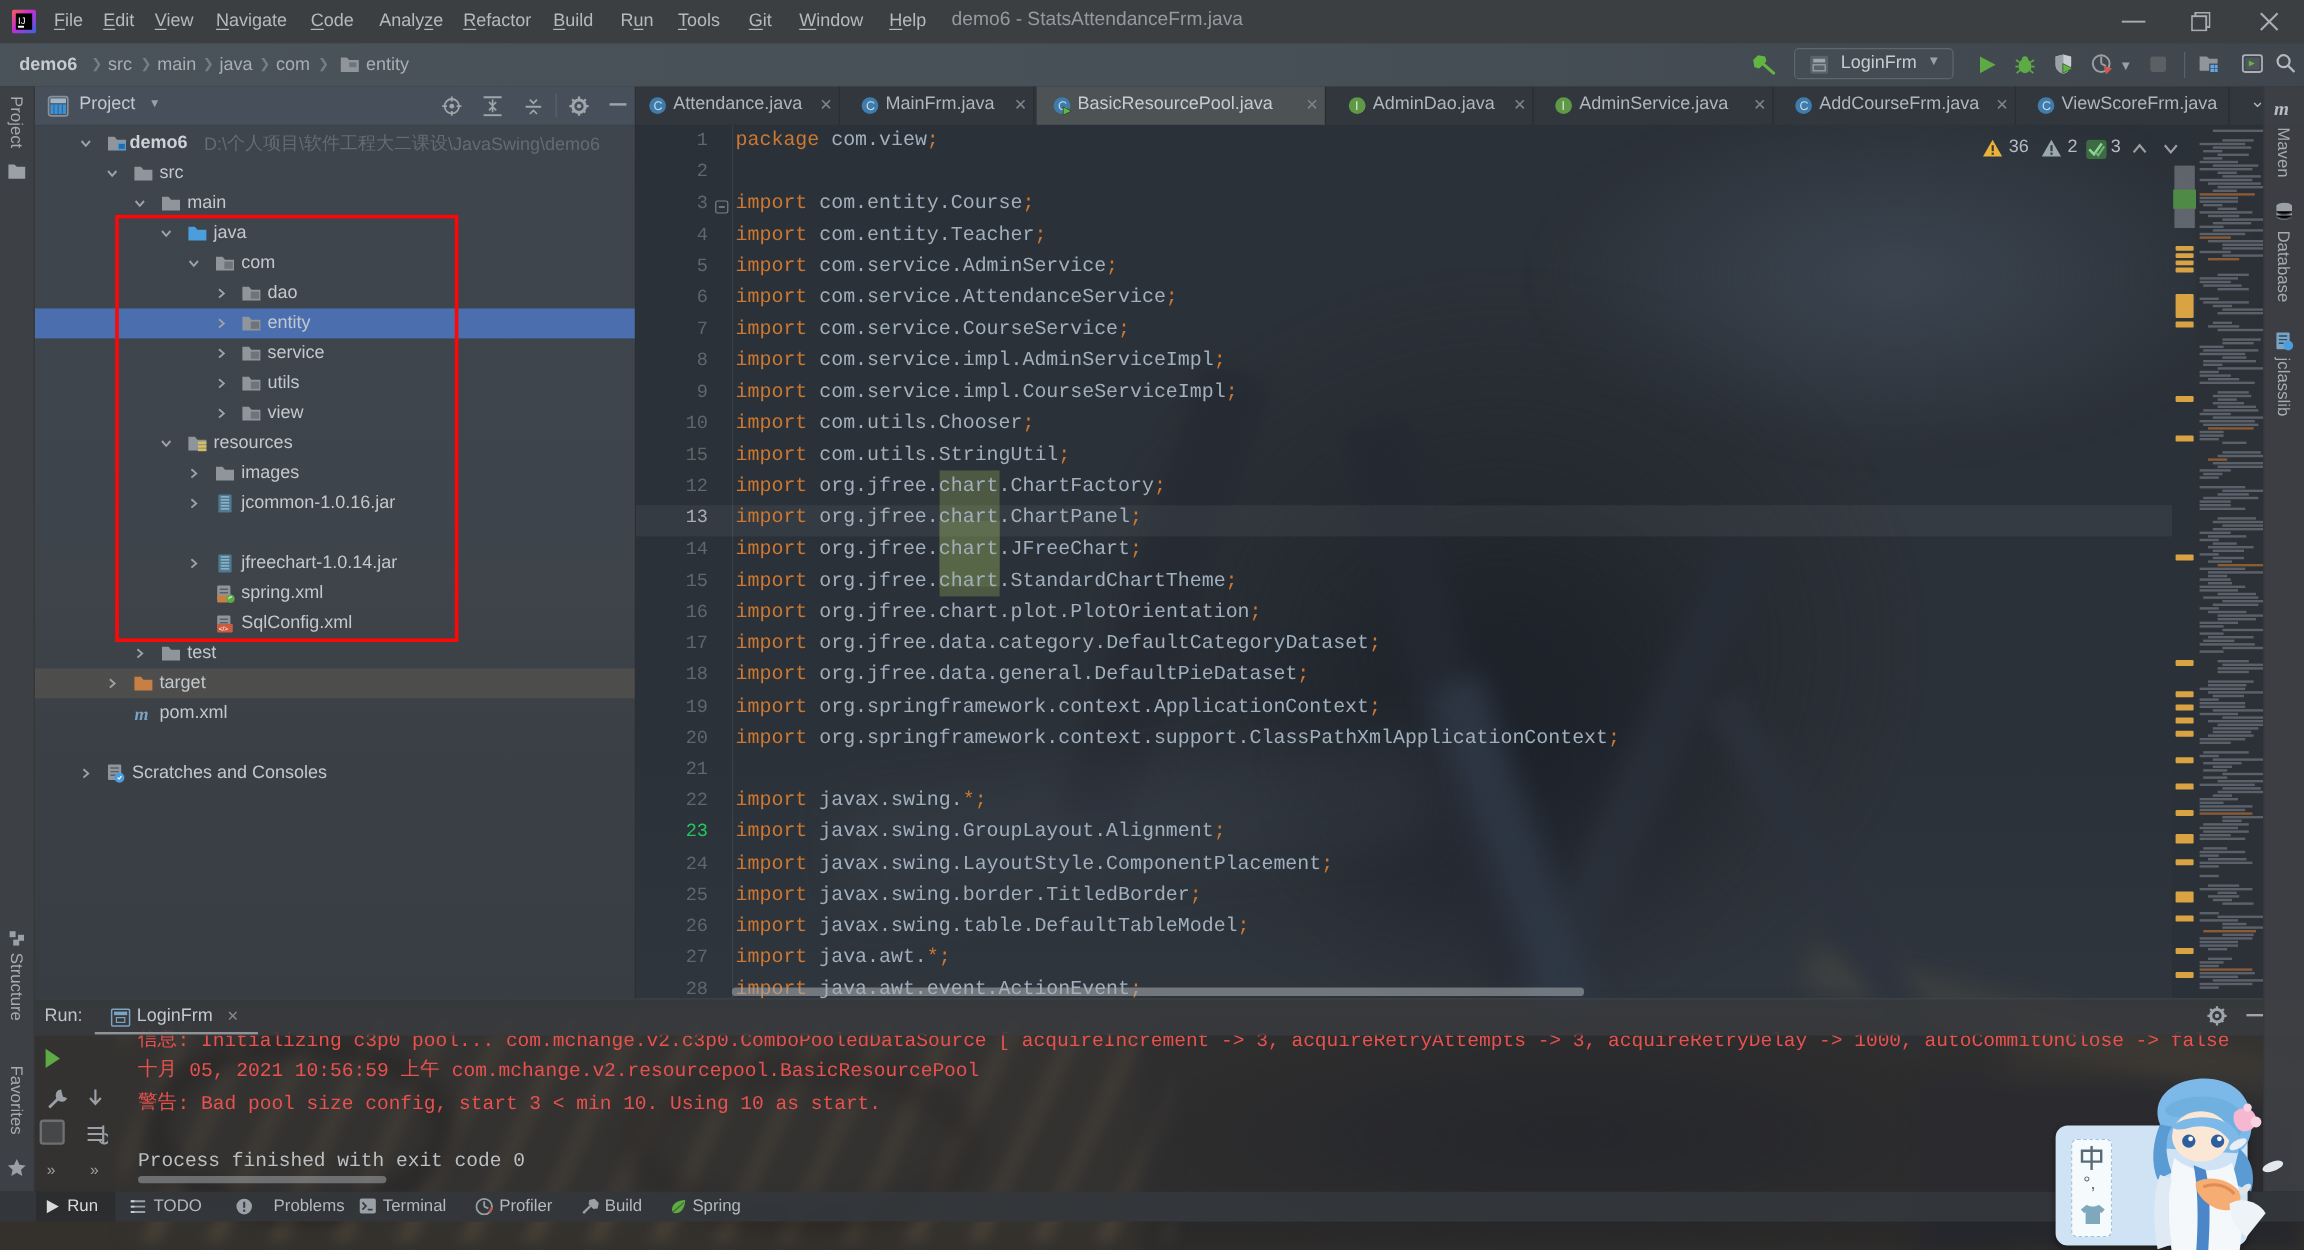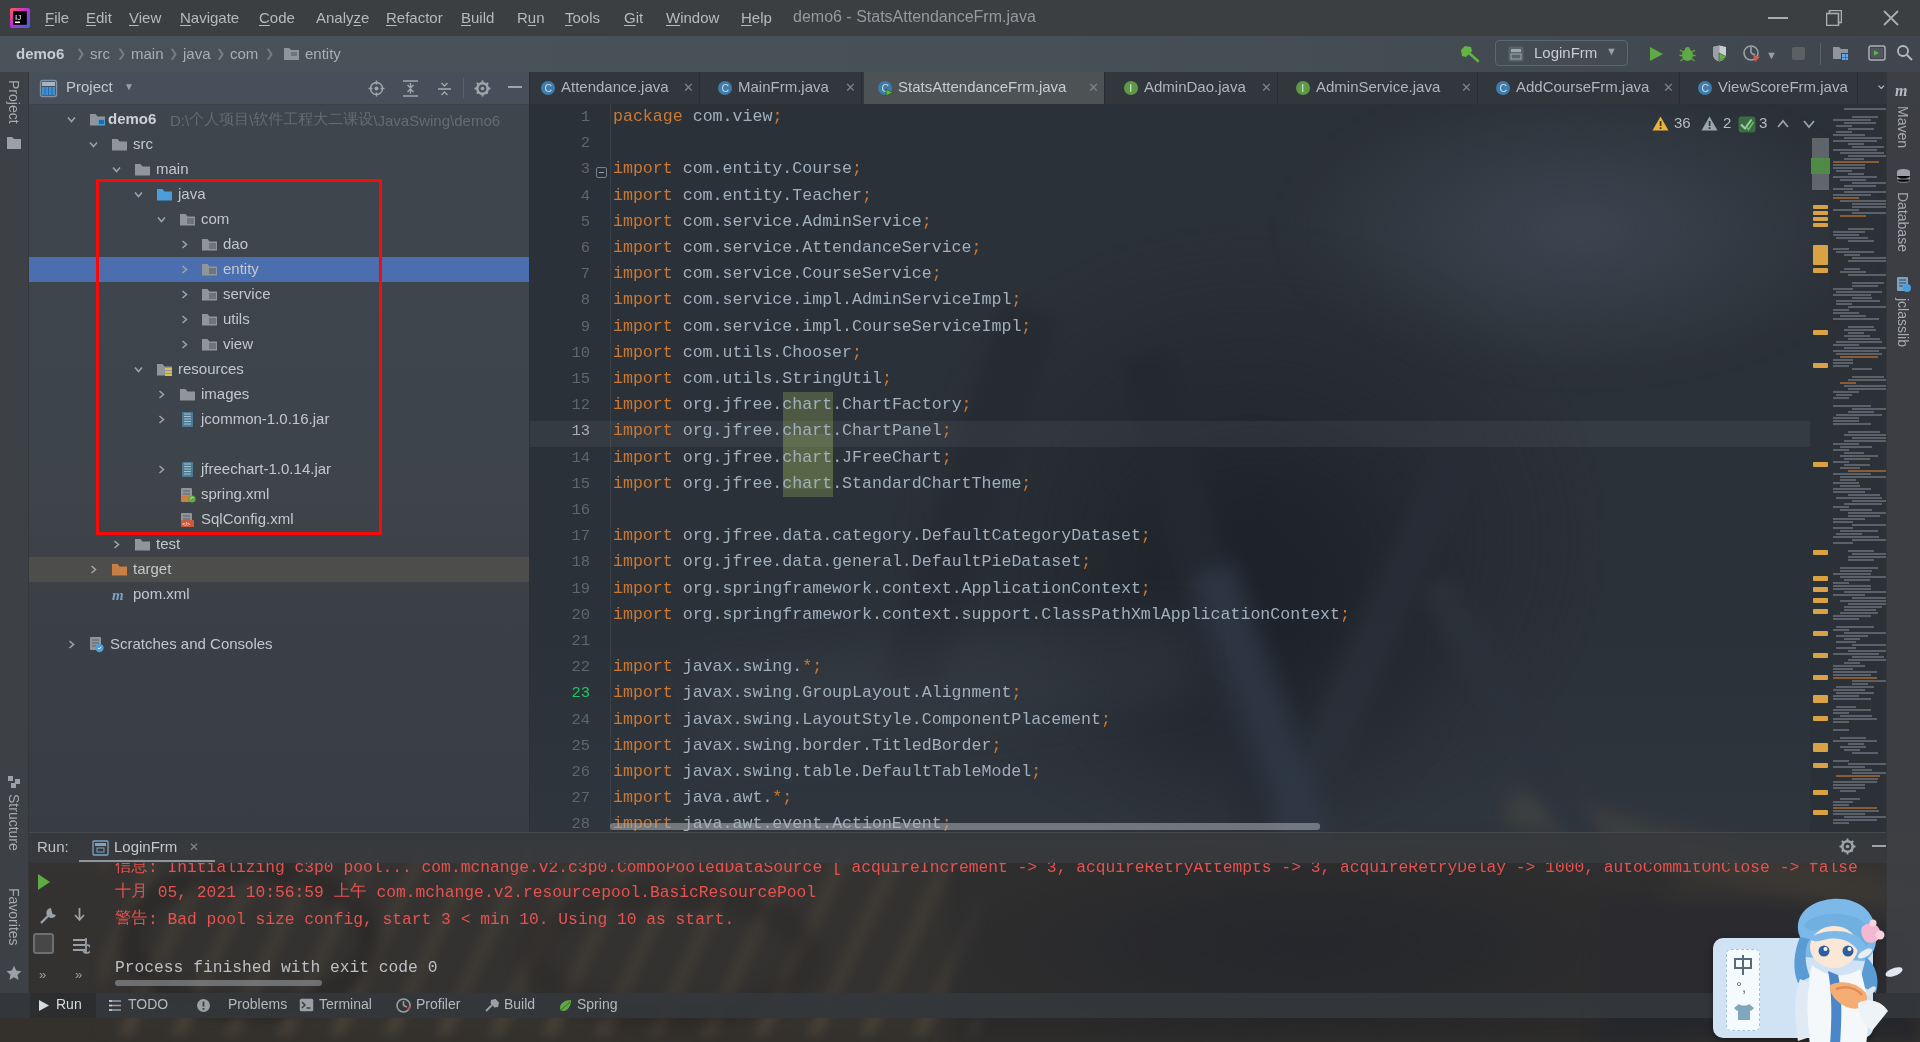--- a/index.html
+++ b/index.html
@@ -452,21 +452,21 @@
         </svg>
         <span class="ttl" style="left:35px;color:#b0b6bb">MainFrm.java</span>
         <span class="tx" style="left:142px">✕</span>
       </div>
       <div class="etab" style="left:334px;width:241px;background:#4d5255;">
         <svg class="tic" style="left:13px" width="16" height="16" viewBox="0 0 16 16">
           <circle cx="8" cy="8" r="7" fill="#3f7cab"></circle>
           <text x="4.6" y="12" font-size="10.5" fill="#c9dcea" font-family="Liberation Sans">C</text>
           <path d="M9 9 L16 12.5 L9 16 Z" fill="#62b543" stroke="#2f4f2a" stroke-width="0.8"></path>
         </svg>
-        <span class="ttl" style="left:34px;color:#c6ccd1">StatsAttendanceFrm.java</span>
+        <span class="ttl" style="left:34px;color:#c6ccd1">BasicResourcePool.java</span>
         <span class="tx" style="left:224px">✕</span>
       </div>
       <div class="etab" style="left:577px;width:171px;">
         <svg class="tic" style="left:16px" width="16" height="16" viewBox="0 0 16 16">
           <circle cx="8" cy="8" r="7" fill="#5f9948"></circle>
           <text x="6.2" y="12" font-size="10.5" fill="#d9ecd0" font-family="Liberation Sans">I</text>
         </svg>
         <span class="ttl" style="left:37px;color:#b0b6bb">AdminDao.java</span>
         <span class="tx" style="left:154px">✕</span>
       </div>
@@ -523,20 +523,21 @@
       <div class="cl" style="left:83px;top:265px"><span class="kw">import</span> com<span class="p">.</span>utils<span class="p">.</span>StringUtil<span class="sc">;</span></div>
       <div class="ln" style="left:0px;top:292px;color:#5f666c">12</div>
       <div class="cl" style="left:83px;top:291px"><span class="kw">import</span> org<span class="p">.</span>jfree<span class="p">.</span>chart<span class="p">.</span>ChartFactory<span class="sc">;</span></div>
       <div class="ln" style="left:0px;top:318px;color:#a7adb3">13</div>
       <div class="cl" style="left:83px;top:317px"><span class="kw">import</span> org<span class="p">.</span>jfree<span class="p">.</span>chart<span class="p">.</span>ChartPanel<span class="sc">;</span></div>
       <div class="ln" style="left:0px;top:345px;color:#5f666c">14</div>
       <div class="cl" style="left:83px;top:344px"><span class="kw">import</span> org<span class="p">.</span>jfree<span class="p">.</span>chart<span class="p">.</span>JFreeChart<span class="sc">;</span></div>
       <div class="ln" style="left:0px;top:371px;color:#5f666c">15</div>
       <div class="cl" style="left:83px;top:370px"><span class="kw">import</span> org<span class="p">.</span>jfree<span class="p">.</span>chart<span class="p">.</span>StandardChartTheme<span class="sc">;</span></div>
       <div class="ln" style="left:0px;top:397px;color:#5f666c">16</div>
+      <div class="cl" style="left:83px;top:396px"><span class="kw">import</span> org<span class="p">.</span>jfree<span class="p">.</span>chart<span class="p">.</span>plot<span class="p">.</span>PlotOrientation<span class="sc">;</span></div>
       <div class="ln" style="left:0px;top:423px;color:#5f666c">17</div>
       <div class="cl" style="left:83px;top:422px"><span class="kw">import</span> org<span class="p">.</span>jfree<span class="p">.</span>data<span class="p">.</span>category<span class="p">.</span>DefaultCategoryDataset<span class="sc">;</span></div>
       <div class="ln" style="left:0px;top:449px;color:#5f666c">18</div>
       <div class="cl" style="left:83px;top:448px"><span class="kw">import</span> org<span class="p">.</span>jfree<span class="p">.</span>data<span class="p">.</span>general<span class="p">.</span>DefaultPieDataset<span class="sc">;</span></div>
       <div class="ln" style="left:0px;top:476px;color:#5f666c">19</div>
       <div class="cl" style="left:83px;top:475px"><span class="kw">import</span> org<span class="p">.</span>springframework<span class="p">.</span>context<span class="p">.</span>ApplicationContext<span class="sc">;</span></div>
       <div class="ln" style="left:0px;top:502px;color:#5f666c">20</div>
       <div class="cl" style="left:83px;top:501px"><span class="kw">import</span> org<span class="p">.</span>springframework<span class="p">.</span>context<span class="p">.</span>support<span class="p">.</span>ClassPathXmlApplicationContext<span class="sc">;</span></div>
       <div class="ln" style="left:0px;top:528px;color:#5f666c">21</div>
       <div class="ln" style="left:0px;top:554px;color:#5f666c">22</div>

